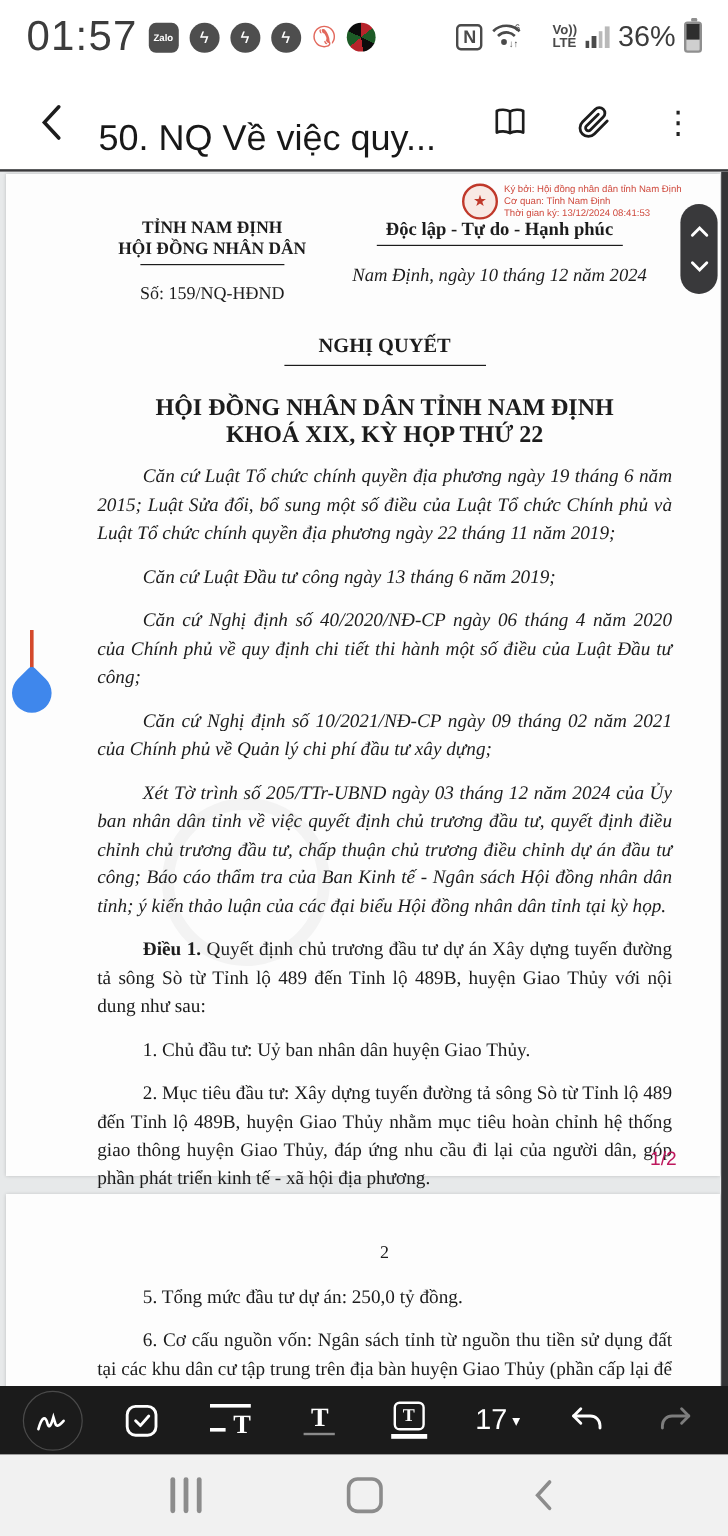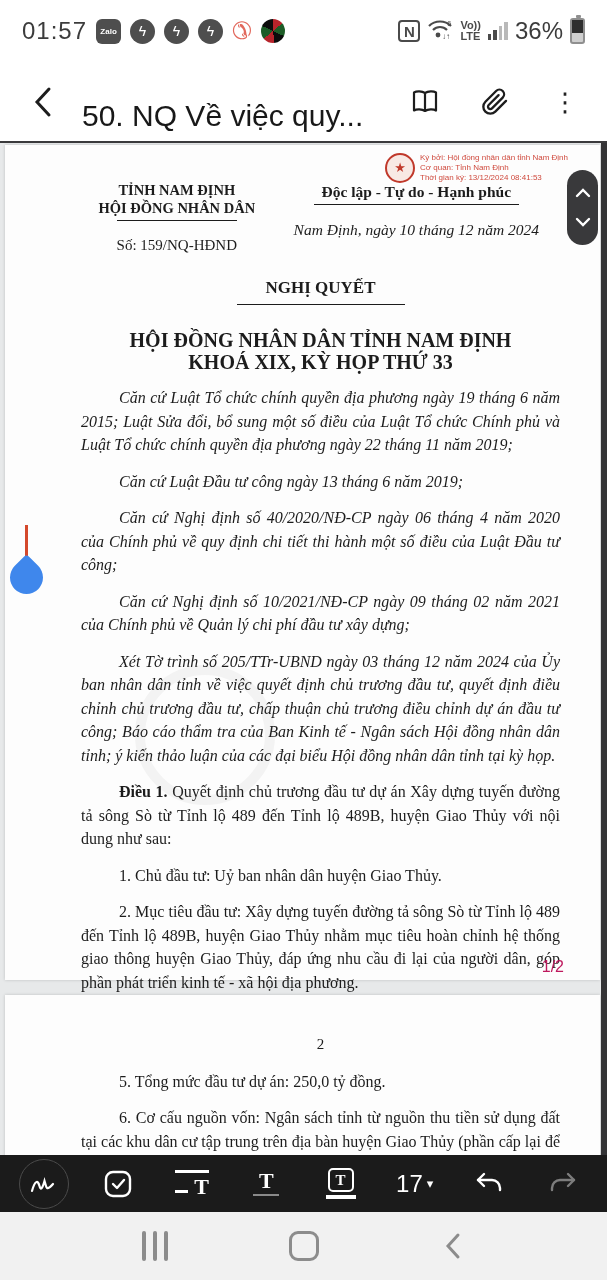--- a/index.html
+++ b/index.html
@@ -1,29 +1,29 @@
 <!DOCTYPE html>
 <html><head>
 <meta charset="utf-8">
 <style>
   * { margin:0; padding:0; box-sizing:border-box; }
   html,body { width:607px; height:1280px; font-family:"Liberation Sans", sans-serif; background:#fff; overflow:hidden; position:relative; }
 
   
   .status-bar { position:absolute; top:0; left:0; width:607px; height:62px; background:#fff; display:flex; align-items:center; justify-content:space-between; padding:0 22px; }
   .sb-left { display:flex; align-items:center; gap:9px; }
-  .sb-time { font-size:24px; color:#3c3c3c; letter-spacing:1px; }
+  .sb-time { font-size:35px; color:#3c3c3c; letter-spacing:1px; }
   .sb-app { width:25px; height:25px; background:#4e4e4e; color:#fff; display:flex; align-items:center; justify-content:center; }
   .sb-zalo { border-radius:6px; font-size:8px; font-weight:bold; }
   .sb-msgr { border-radius:50%; font-size:14px; }
   .sb-missedcall { color:#e2685c; font-size:24px; transform:scaleX(-1); }
   .sb-colorwheel { width:24px; height:24px; border-radius:50%; background:conic-gradient(#b7242b 0 14%, #1d5c27 14% 32%, #0c0c0c 32% 48%, #b7242b 48% 64%, #1d5c27 64% 82%, #0c0c0c 82% 100%); }
   .sb-right { display:flex; align-items:center; gap:7px; color:#4a4a4a; }
   .sb-nfc { width:22px; height:22px; border:2.5px solid #4a4a4a; border-radius:4px; font-size:15px; font-weight:bold; display:flex; align-items:center; justify-content:center; }
-  .sb-volte { font-size:11px; line-height:11px; font-weight:bold; text-align:left; }
+  .sb-volte { font-size:11px; line-height:11px; font-weight:bold; text-align:left;margin-left:18px; }
   .sb-signal { display:flex; align-items:flex-end; gap:2px; height:18px; }
   .sb-signal i { width:3.5px; background:#4a4a4a; display:block; }
   .sb-signal i:nth-child(1){height:6px} .sb-signal i:nth-child(2){height:10px}
   .sb-signal i:nth-child(3){height:14px; background:#b9b9b9} .sb-signal i:nth-child(4){height:18px; background:#b9b9b9}
   .sb-batt-pct { font-size:24px; color:#3c3c3c; }
   .sb-batt { width:15px; height:26px; border:2px solid #8f8f8f; border-radius:3px; position:relative; background:#cfcfcf; }
   .sb-batt::before { content:""; position:absolute; top:-5px; left:3.5px; width:5px; height:3px; background:#8f8f8f; border-radius:1px; }
   .sb-batt::after { content:""; position:absolute; top:0; left:0; right:0; height:60%; background:#2e2e2e; }
 
   
@@ -190,21 +190,21 @@
         <div class="u-line" style="width:205px"></div>
         <div class="date-line">Nam Định, ngày 10 tháng 12 năm 2024</div>
       </div>
     </div>
 
     <div class="doc-type">NGHỊ QUYẾT</div>
     <div class="u-line" style="width:168px; border-bottom-width:1.6px; margin-top:6px;"></div>
 
     <div class="issuer">
       <div>HỘI ĐỒNG NHÂN DÂN TỈNH NAM ĐỊNH</div>
-      <div>KHOÁ XIX, KỲ HỌP THỨ 33</div>
+      <div>KHOÁ XIX, KỲ HỌP THỨ 22</div>
     </div>
 
     <div style="margin-top:10px;">
       <p class="body-p legal">Căn cứ Luật Tổ chức chính quyền địa phương ngày 19 tháng 6 năm 2015; Luật Sửa đổi, bổ sung một số điều của Luật Tổ chức Chính phủ và Luật Tổ chức chính quyền địa phương ngày 22 tháng 11 năm 2019;</p>
       <p class="body-p legal">Căn cứ Luật Đầu tư công ngày 13 tháng 6 năm 2019;</p>
       <p class="body-p legal">Căn cứ Nghị định số 40/2020/NĐ-CP ngày 06 tháng 4 năm 2020 của Chính phủ về quy định chi tiết thi hành một số điều của Luật Đầu tư công;</p>
       <p class="body-p legal">Căn cứ Nghị định số 10/2021/NĐ-CP ngày 09 tháng 02 năm 2021 của Chính phủ về Quản lý chi phí đầu tư xây dựng;</p>
       <p class="body-p legal">Xét Tờ trình số 205/TTr-UBND ngày 03 tháng 12 năm 2024 của Ủy ban nhân dân tỉnh về việc quyết định chủ trương đầu tư, quyết định điều chỉnh chủ trương đầu tư, chấp thuận chủ trương điều chỉnh dự án đầu tư công; Báo cáo thẩm tra của Ban Kinh tế - Ngân sách Hội đồng nhân dân tỉnh; ý kiến thảo luận của các đại biểu Hội đồng nhân dân tỉnh tại kỳ họp.</p>
     </div>
 

